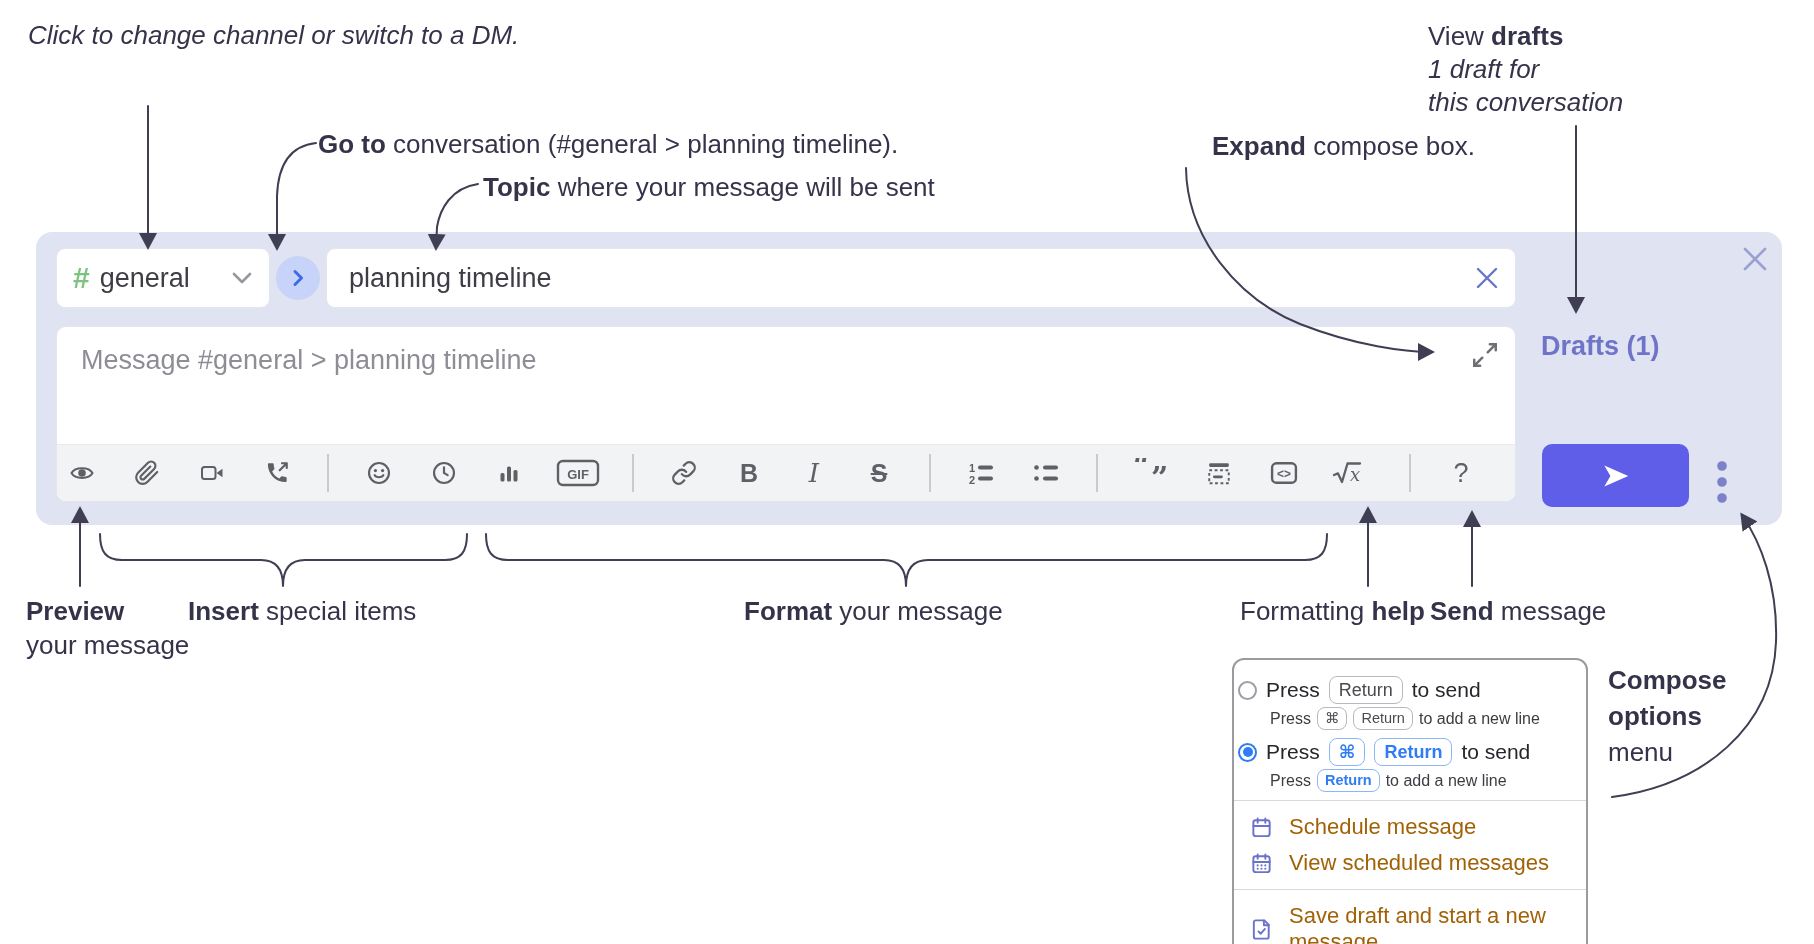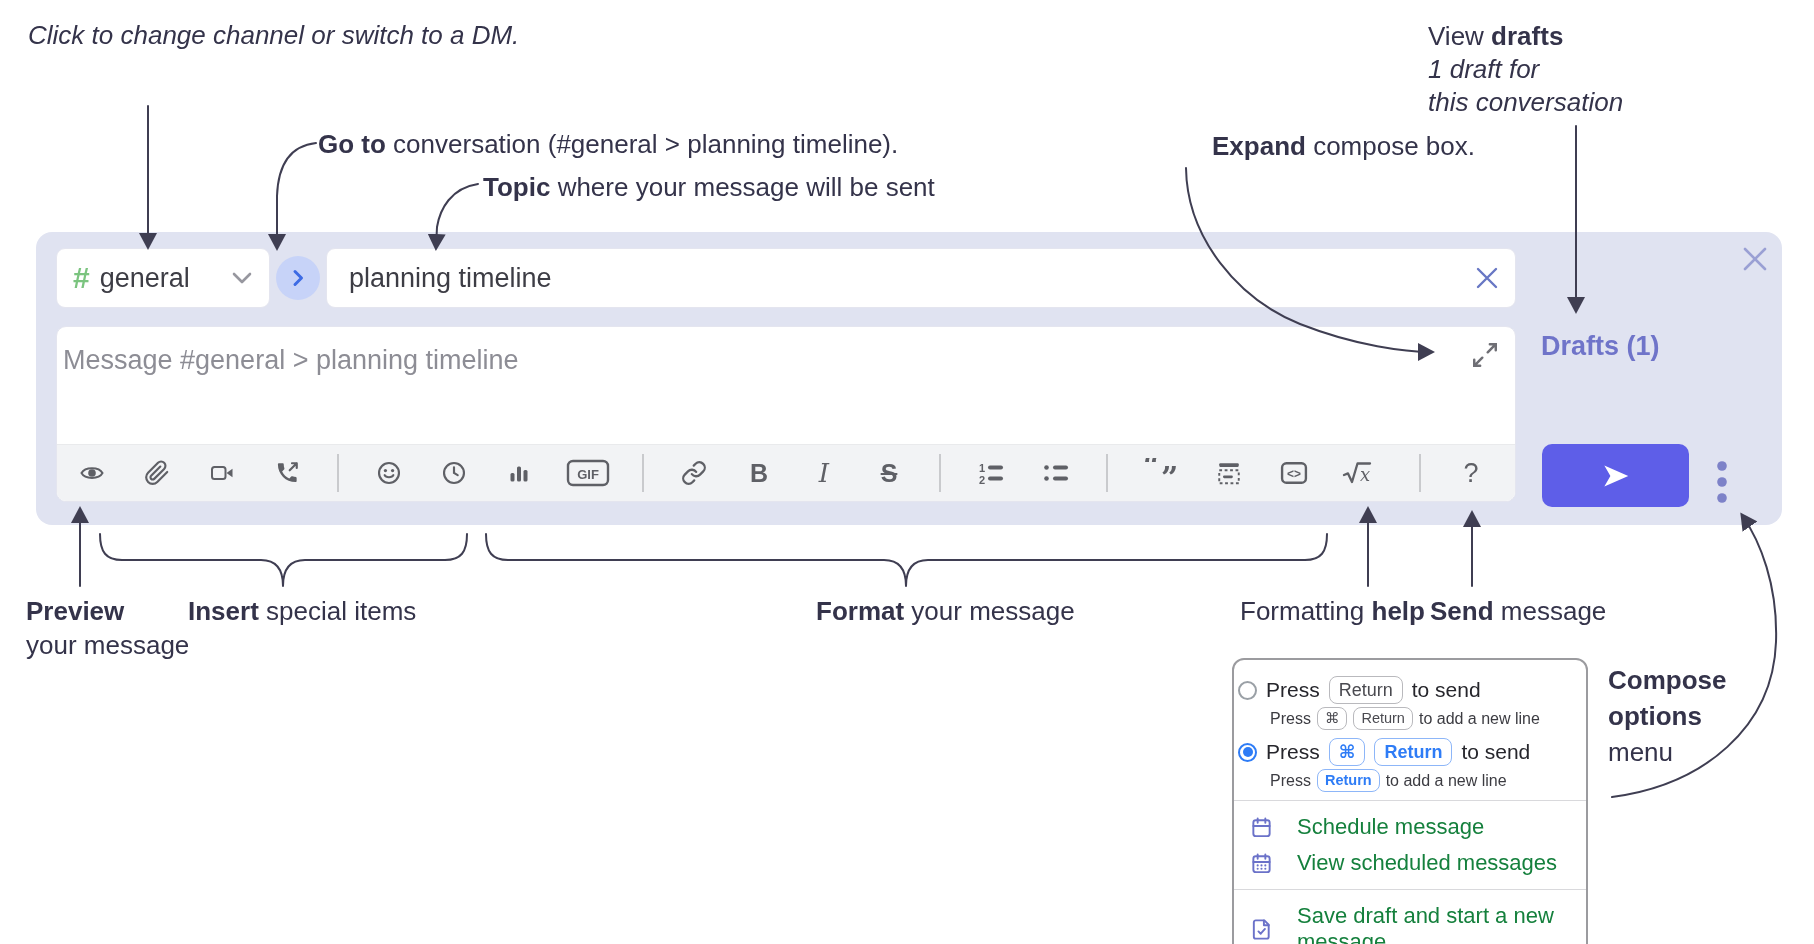--- a/index.html
+++ b/index.html
@@ -21,26 +21,26 @@
   .hash{color:var(--hash-green,#7bc47f);font-size:30px;font-weight:600;line-height:1;}
   .chan-label{font-size:27px;color:#3d3d45;flex:1;}
   .go-circle{left:240px;top:24px;width:44px;height:44px;border-radius:50%;
              background:#c7d3f8;display:flex;align-items:center;justify-content:center;}
   .topic-box{left:290px;top:16px;width:1190px;height:60px;border-radius:9px;
              display:flex;align-items:center;}
   .topic-input{border:none;outline:none;flex:1;font-size:27px;color:#3d3d45;
                padding:0 0 0 22px;background:transparent;font-family:inherit;}
   .msg-box{left:20px;top:94px;width:1460px;height:176px;border-radius:10px;overflow:hidden;}
   .msg-input{display:block;width:100%;height:118px;border:none;outline:none;resize:none;
-             box-sizing:border-box;padding:18px 60px 0 6px;font-size:27px;color:#ef4444;
+             box-sizing:border-box;padding:18px 60px 0 24px;font-size:27px;color:#ef4444;
              font-family:inherit;background:transparent;}
   .msg-input::placeholder{color:#8d8d95;}
   .toolbar{position:absolute;left:0;bottom:0;width:100%;height:57px;background:#f2f3f5;
            border-top:1px solid #e9eaec;box-sizing:border-box;display:flex;align-items:center;
-           padding:0 16px;gap:27px;}
+           padding:0 6px;gap:27px;}
   .tb-btn{width:38px;height:40px;display:flex;align-items:center;justify-content:center;
           cursor:pointer;flex:none;color:#5f6066;}
   .tb-div{width:2px;height:38px;background:#c9cacd;flex:none;margin:0 4px;}
   .tb-text{font-size:25px;color:#5f6066;}
   .tb-bold{font-weight:800;}
   .tb-italic{font-family:"DejaVu Serif",serif;font-style:italic;font-size:26px;}
   .tb-strike{text-decoration:line-through;font-weight:600;}
   .expand-btn{position:absolute;right:16px;top:14px;width:28px;height:28px;cursor:pointer;}
   .drafts-link{position:absolute;left:1505px;top:99px;font-size:27px;color:var(--drafts-link,#6f74c9);cursor:pointer;font-weight:bold;}
   .send-btn{position:absolute;left:1506px;top:212px;width:147px;height:63px;border-radius:10px;
@@ -57,22 +57,22 @@
   .sub-line{margin:3px 0 8px 32px;font-size:16px;color:#3c3c42;display:flex;align-items:center;gap:6px;}
   .radio{width:19px;height:19px;border-radius:50%;border:2px solid #9aa0a6;box-sizing:border-box;flex:none;background:#fff;}
   .radio.sel{border-color:var(--key-blue,#2e7cf6);position:relative;}
   .radio.sel::after{content:"";position:absolute;left:2.5px;top:2.5px;width:10px;height:10px;
                     border-radius:50%;background:var(--key-blue,#2e7cf6);}
   .key{display:inline-block;border:1.5px solid #b9b9bd;border-radius:8px;background:#fff;
        color:#4a4a50;padding:0 9px;font-size:18px;line-height:26px;}
   .key.sm{font-size:14.5px;line-height:21px;padding:0 7px;}
   .key.blue{border-color:#8db6f8;color:var(--key-blue,#2e7cf6);font-weight:600;}
   .menu-div{height:1px;background:#d9d9dc;margin:8px 0;}
-  .menu-item{display:flex;align-items:center;gap:24px;padding:5px 16px;font-size:22px;
-             color:#15803d;cursor:pointer;}
+  .menu-item{display:flex;align-items:center;gap:16px;padding:5px 16px;font-size:22px;
+             color:#a16207;cursor:pointer;}
   .menu-item svg{flex:none;color:var(--menu-icon-purple,#6b72c9);}
 </style>
 </head>
 <body>
 
 <svg id="overlay" width="1814" height="944" viewBox="0 0 1814 944">
   <defs>
     <marker id="arw" markerWidth="9" markerHeight="9" refX="7" refY="4.5" orient="auto">
       <path d="M0,0 L8.5,4.5 L0,9 Z" fill="#3f3e52"></path>
     </marker>
@@ -116,21 +116,21 @@
 
 <div class="note" style="left:26px;top:594px">
   <div><b>Preview</b></div>
   <div>your message</div>
 </div>
 
 <div class="note" style="left:188px;top:594px">
   <b>Insert</b><span> special items</span>
 </div>
 
-<div class="note" style="left:816px;top:594px">
+<div class="note" style="left:744px;top:594px">
   <b>Format</b><span> your message</span>
 </div>
 
 <div class="note" style="left:1240px;top:594px">
   <span>Formatting </span><b>help</b>
 </div>
 
 <div class="note" style="left:1430px;top:594px">
   <b>Send</b><span> message</span>
 </div>

